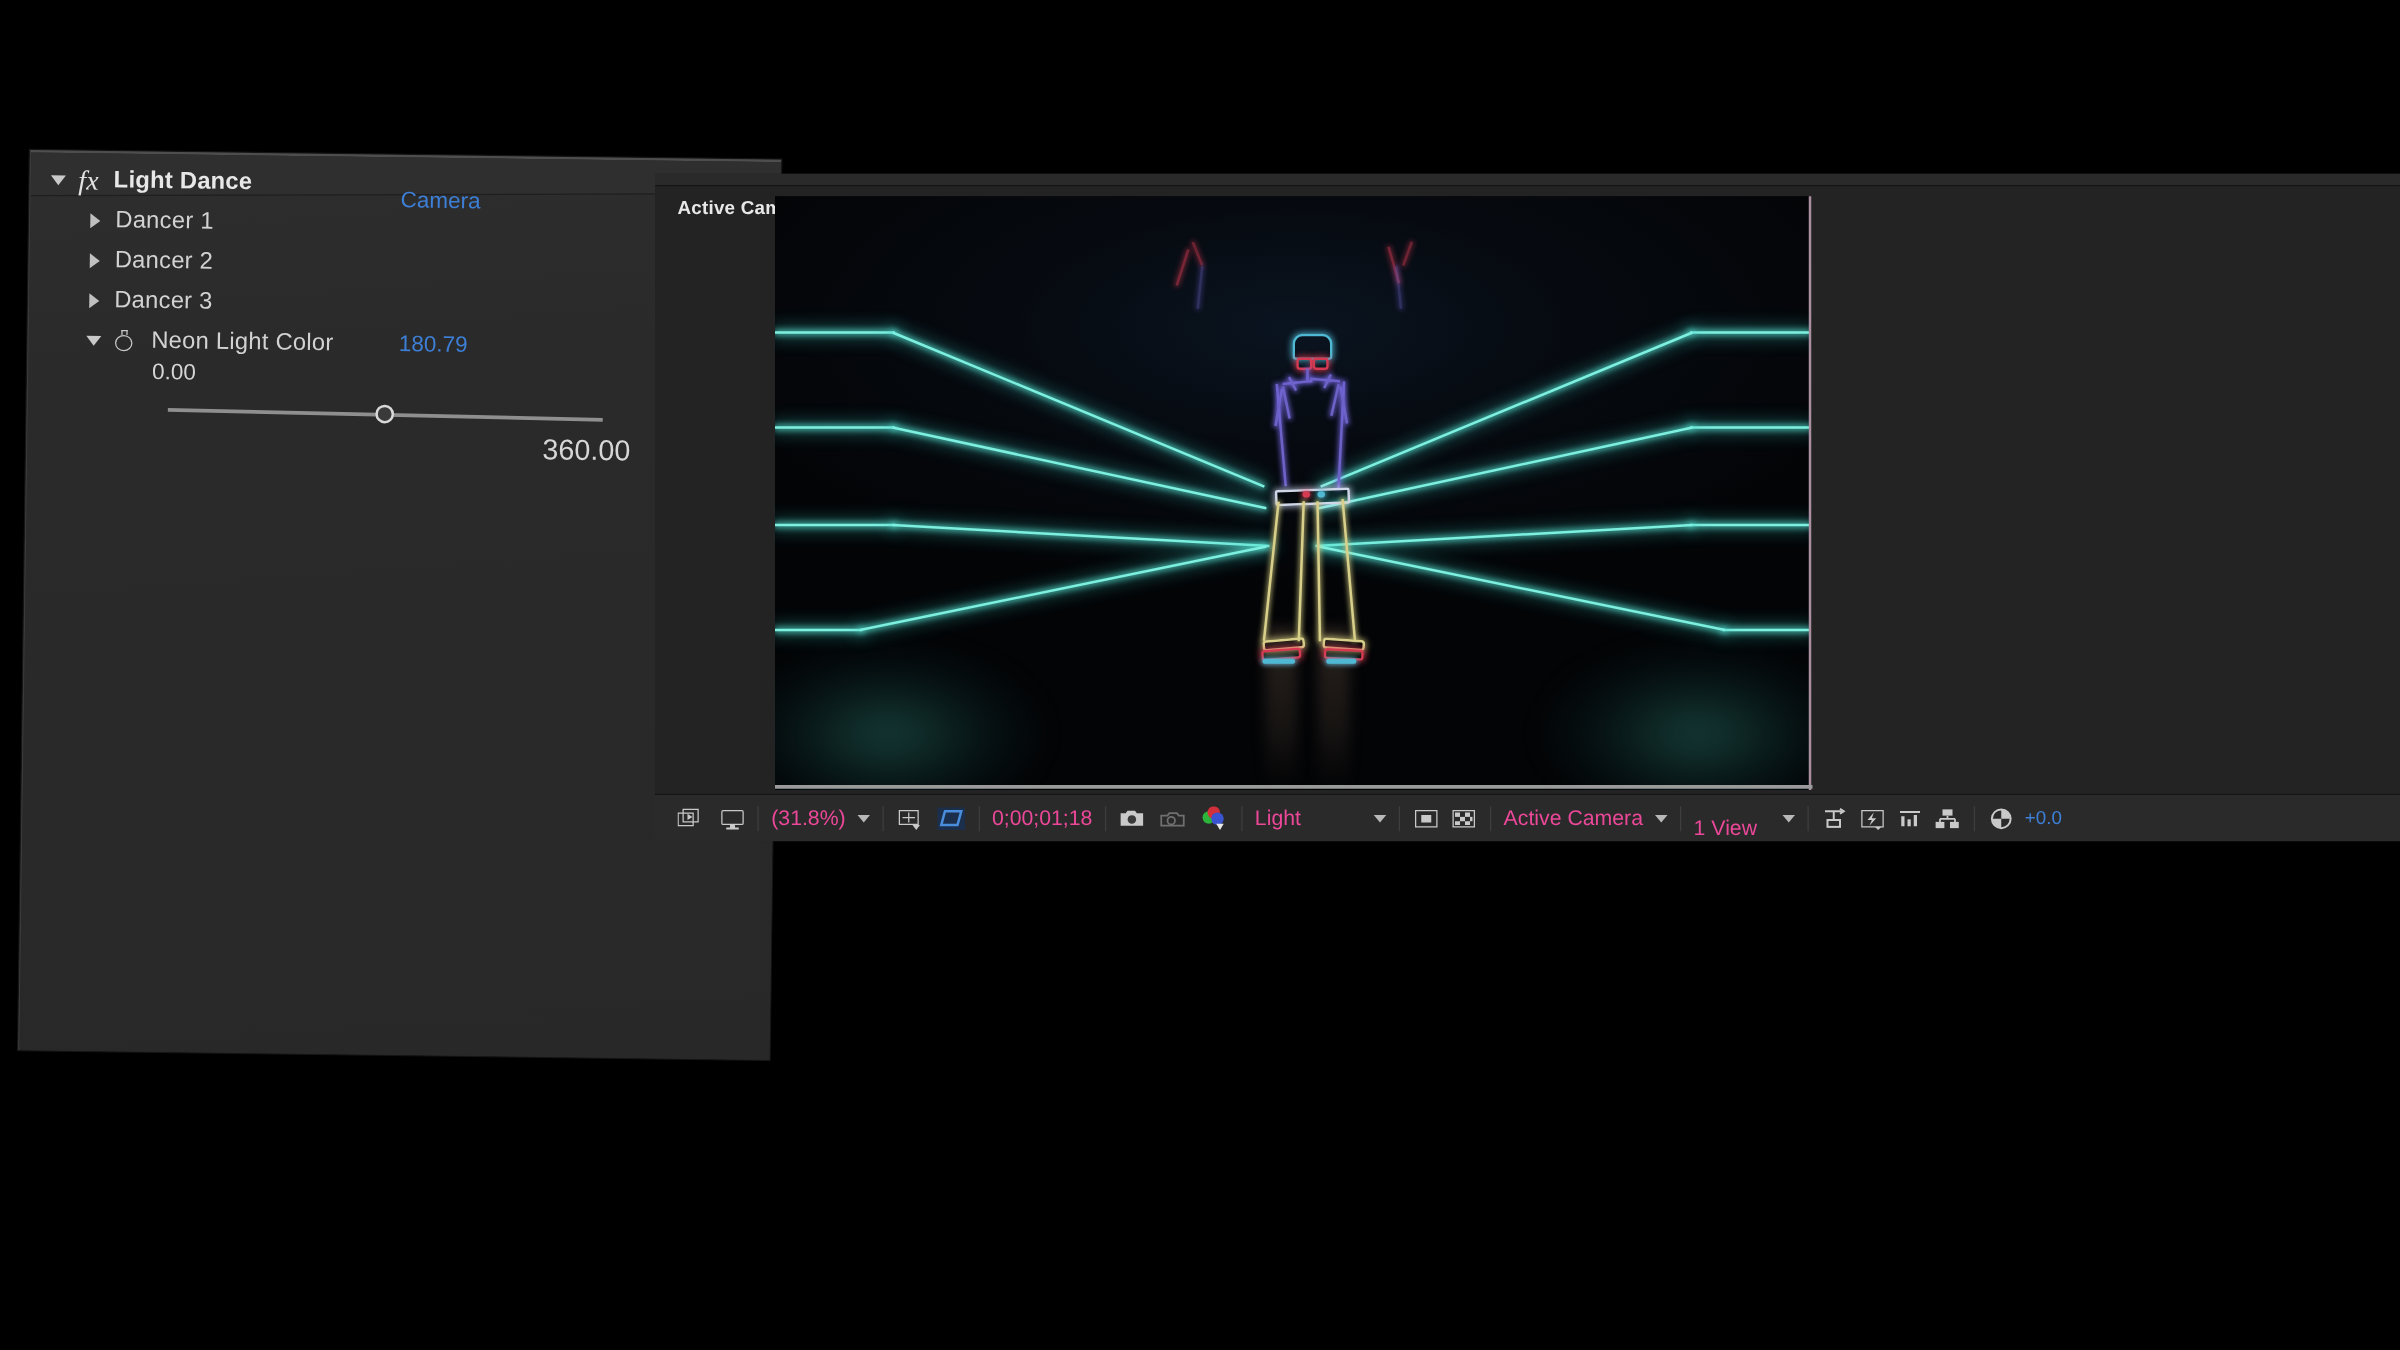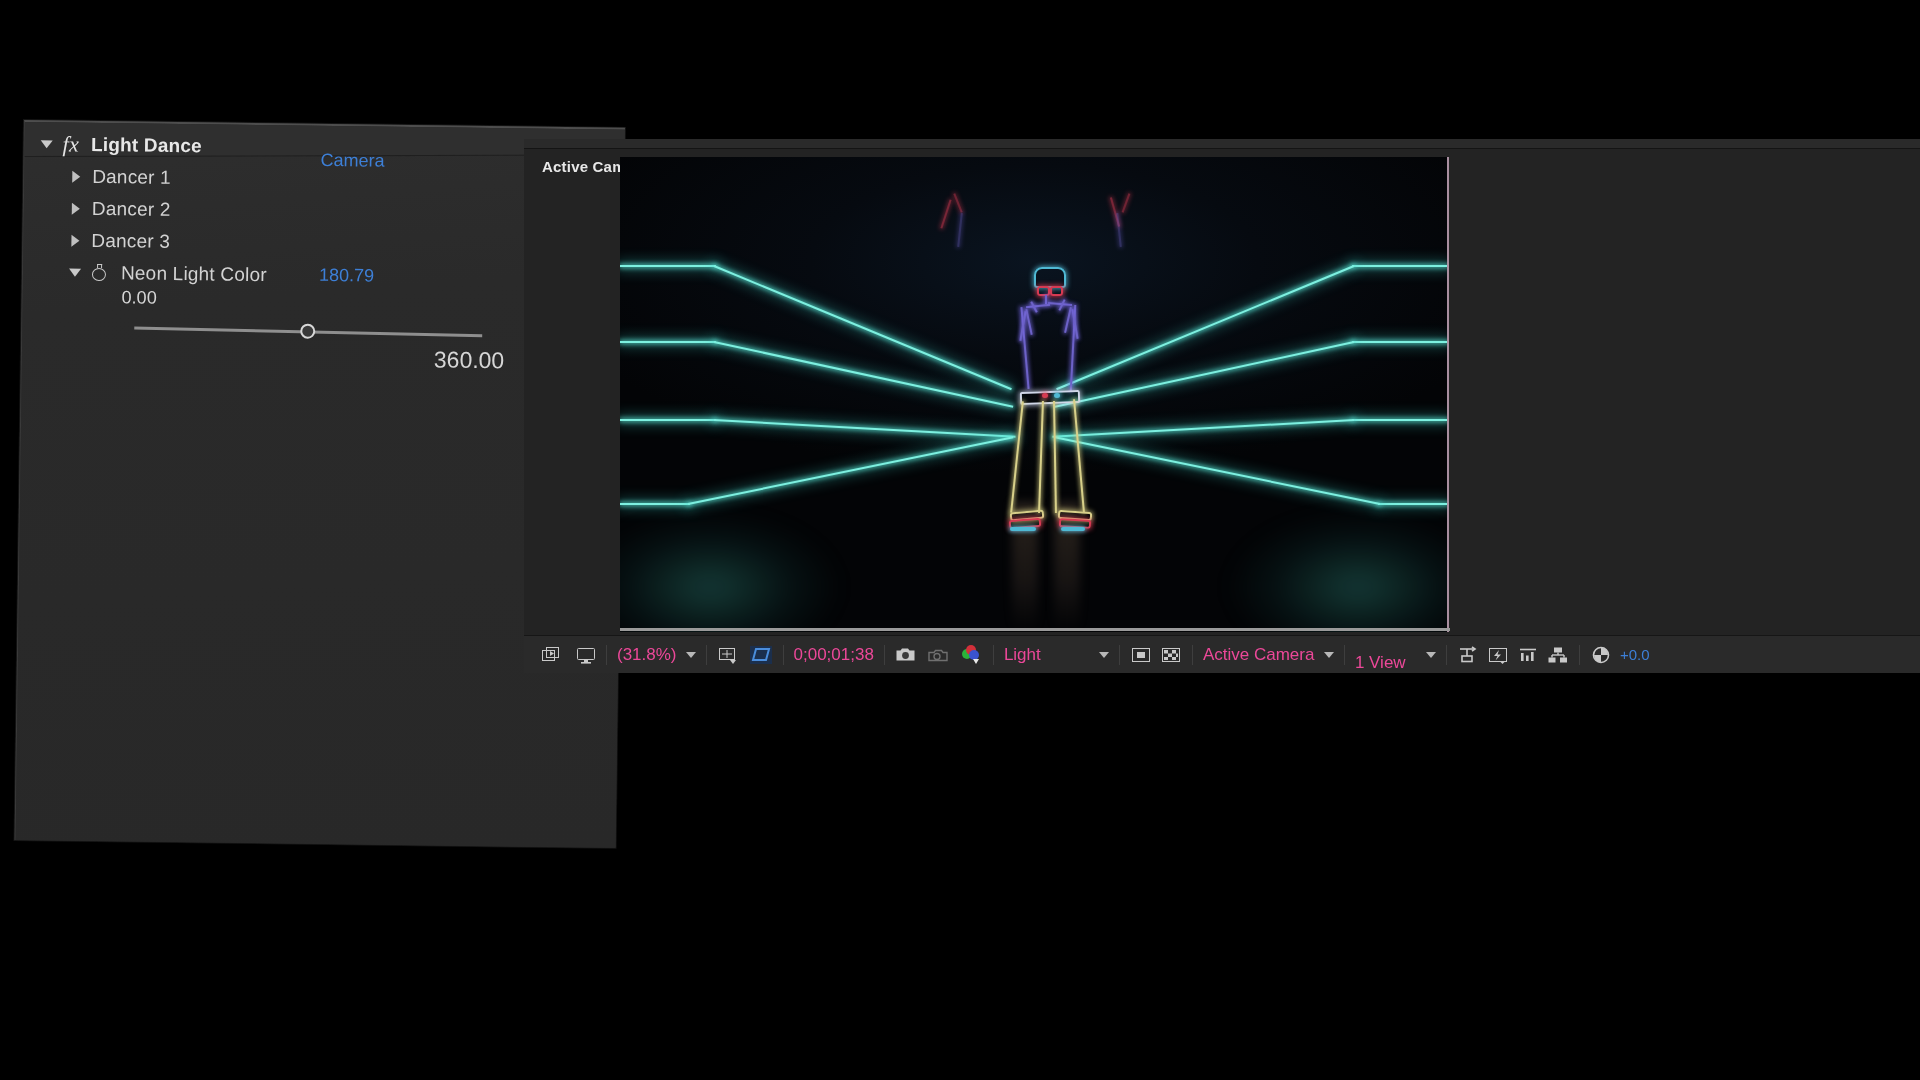--- a/index.html
+++ b/index.html
@@ -515,21 +515,21 @@
 
       <div class="ic tb-item">
         <svg width="24" height="20" viewBox="0 0 24 20">
           <rect x="1" y="1" width="22" height="18" fill="#1b2f4d"></rect>
           <polygon points="4,15 7,4 20,4 17,15" fill="none" stroke="#4a8ddc" stroke-width="2"></polygon>
         </svg>
       </div>
 
       <div class="tb-sep"></div>
 
-      <div class="tb-text">0;00;01;38</div>
+      <div class="tb-text">0;00;01;18</div>
 
       <div class="tb-sep"></div>
 
       <div class="ic tb-item">
         <svg width="22" height="18" viewBox="0 0 22 18">
           <path d="M1.5 4.5 h4 l1.5 -2 h6 l1.5 2 h5 v10 h-18 z" fill="#c9c9c9"></path>
           <circle cx="10.5" cy="9.5" r="3.4" fill="#3a3a3a"></circle>
         </svg>
       </div>
       <div class="tb-gap" style="width:10px;"></div>

